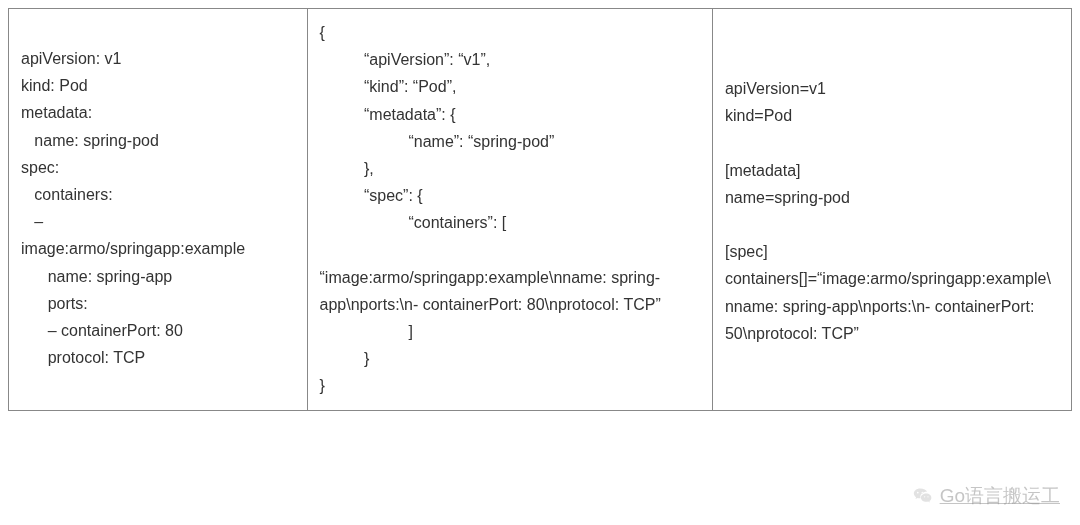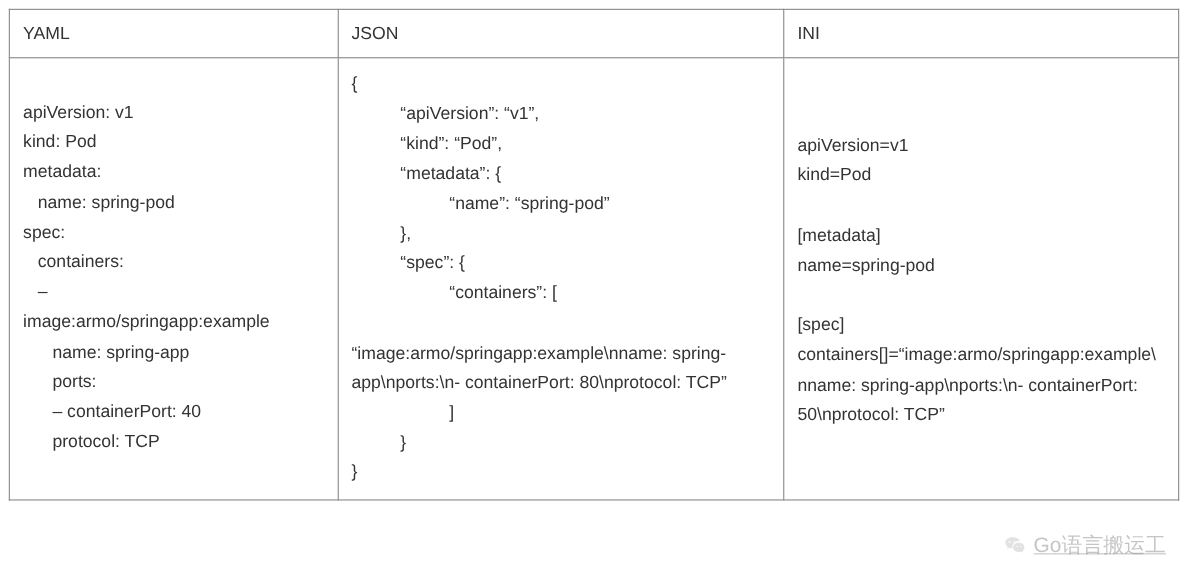--- a/index.html
+++ b/index.html
@@ -74,37 +74,32 @@
       width: 100%;
       height: 100%;
       opacity: 0.5;
     }
   </style>
 </head>
 <body>
 
 <div class="table">
   <div class="row">
-    <div class="header-cell col1">YAML</div>
-    <div class="header-cell col2">JSON</div>
-    <div class="header-cell col3">INI</div>
-  </div>
-  <div class="row">
     <div class="cell col1">
       <div class="code yaml-pad">apiVersion: v1
 kind: Pod
 metadata:
    name: spring-pod
 spec:
    containers:
    –
 image:armo/springapp:example
       name: spring-app
       ports:
-      – containerPort: 40
+      – containerPort: 80
       protocol: TCP</div>
     </div>
     <div class="cell col2">
       <div class="code">{
           “apiVersion”: “v1”,
           “kind”: “Pod”,
           “metadata”: {
                     “name”: “spring-pod”
           },
           “spec”: {

